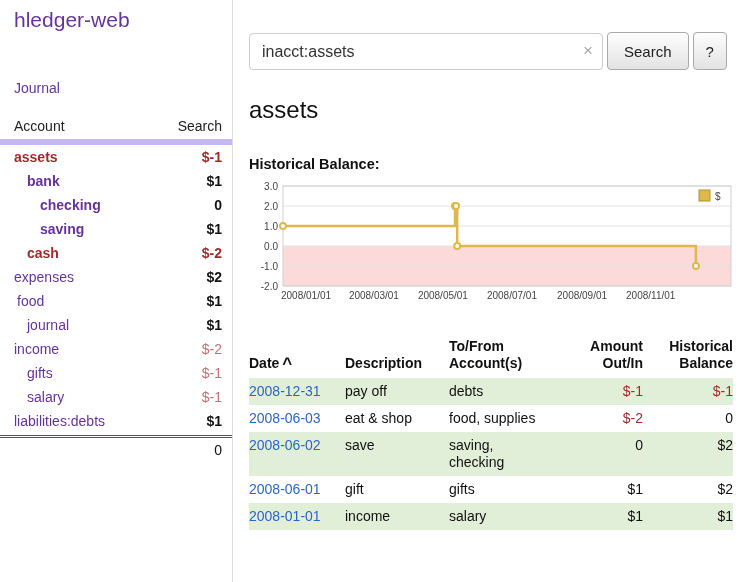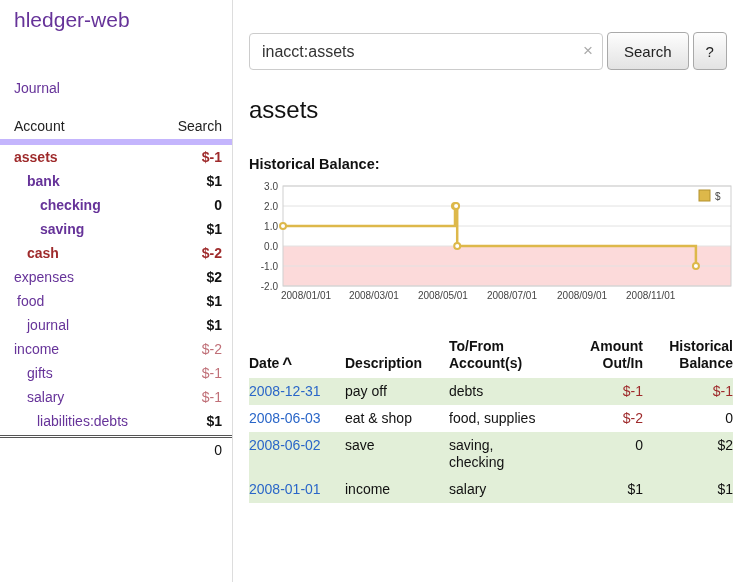--- a/index.html
+++ b/index.html
@@ -101,21 +101,21 @@
           </div>
           <div class="acct-row">
             <a class="acct-name n-purple" style="padding-left: 27px;">gifts</a>
             <span class="acct-bal b-soft-neg">$-1</span>
           </div>
           <div class="acct-row">
             <a class="acct-name n-purple" style="padding-left: 27px;">salary</a>
             <span class="acct-bal b-soft-neg">$-1</span>
           </div>
           <div class="acct-row">
-            <a class="acct-name n-purple" style="padding-left: 14px; margin-left: 23px;">liabilities:debts</a>
+            <a class="acct-name n-purple" style="padding-left: 14px;">liabilities:debts</a>
             <span class="acct-bal b-bold">$1</span>
           </div>
         </div>
       <div class="acct-total">0</div>
     </div>
   </aside>
 
   <main class="main">
 
     <div class="search-row">
@@ -190,20 +190,27 @@
             <td class="col-bal num">0</td>
           </tr>
           <tr class="shade">
             <td class="col-date"><a class="date-link">2008-06-02</a></td>
             <td class="col-desc">save</td>
             <td class="col-acct pre">saving,
 checking</td>
             <td class="col-amt num">0</td>
             <td class="col-bal num">$2</td>
           </tr>
+          <tr>
+            <td class="col-date"><a class="date-link">2008-06-01</a></td>
+            <td class="col-desc">gift</td>
+            <td class="col-acct pre">gifts</td>
+            <td class="col-amt num">$1</td>
+            <td class="col-bal num">$2</td>
+          </tr>
           <tr class="shade">
             <td class="col-date"><a class="date-link">2008-01-01</a></td>
             <td class="col-desc">income</td>
             <td class="col-acct pre">salary</td>
             <td class="col-amt num">$1</td>
             <td class="col-bal num">$1</td>
           </tr>
         </tbody>
     </table>
   </main>

